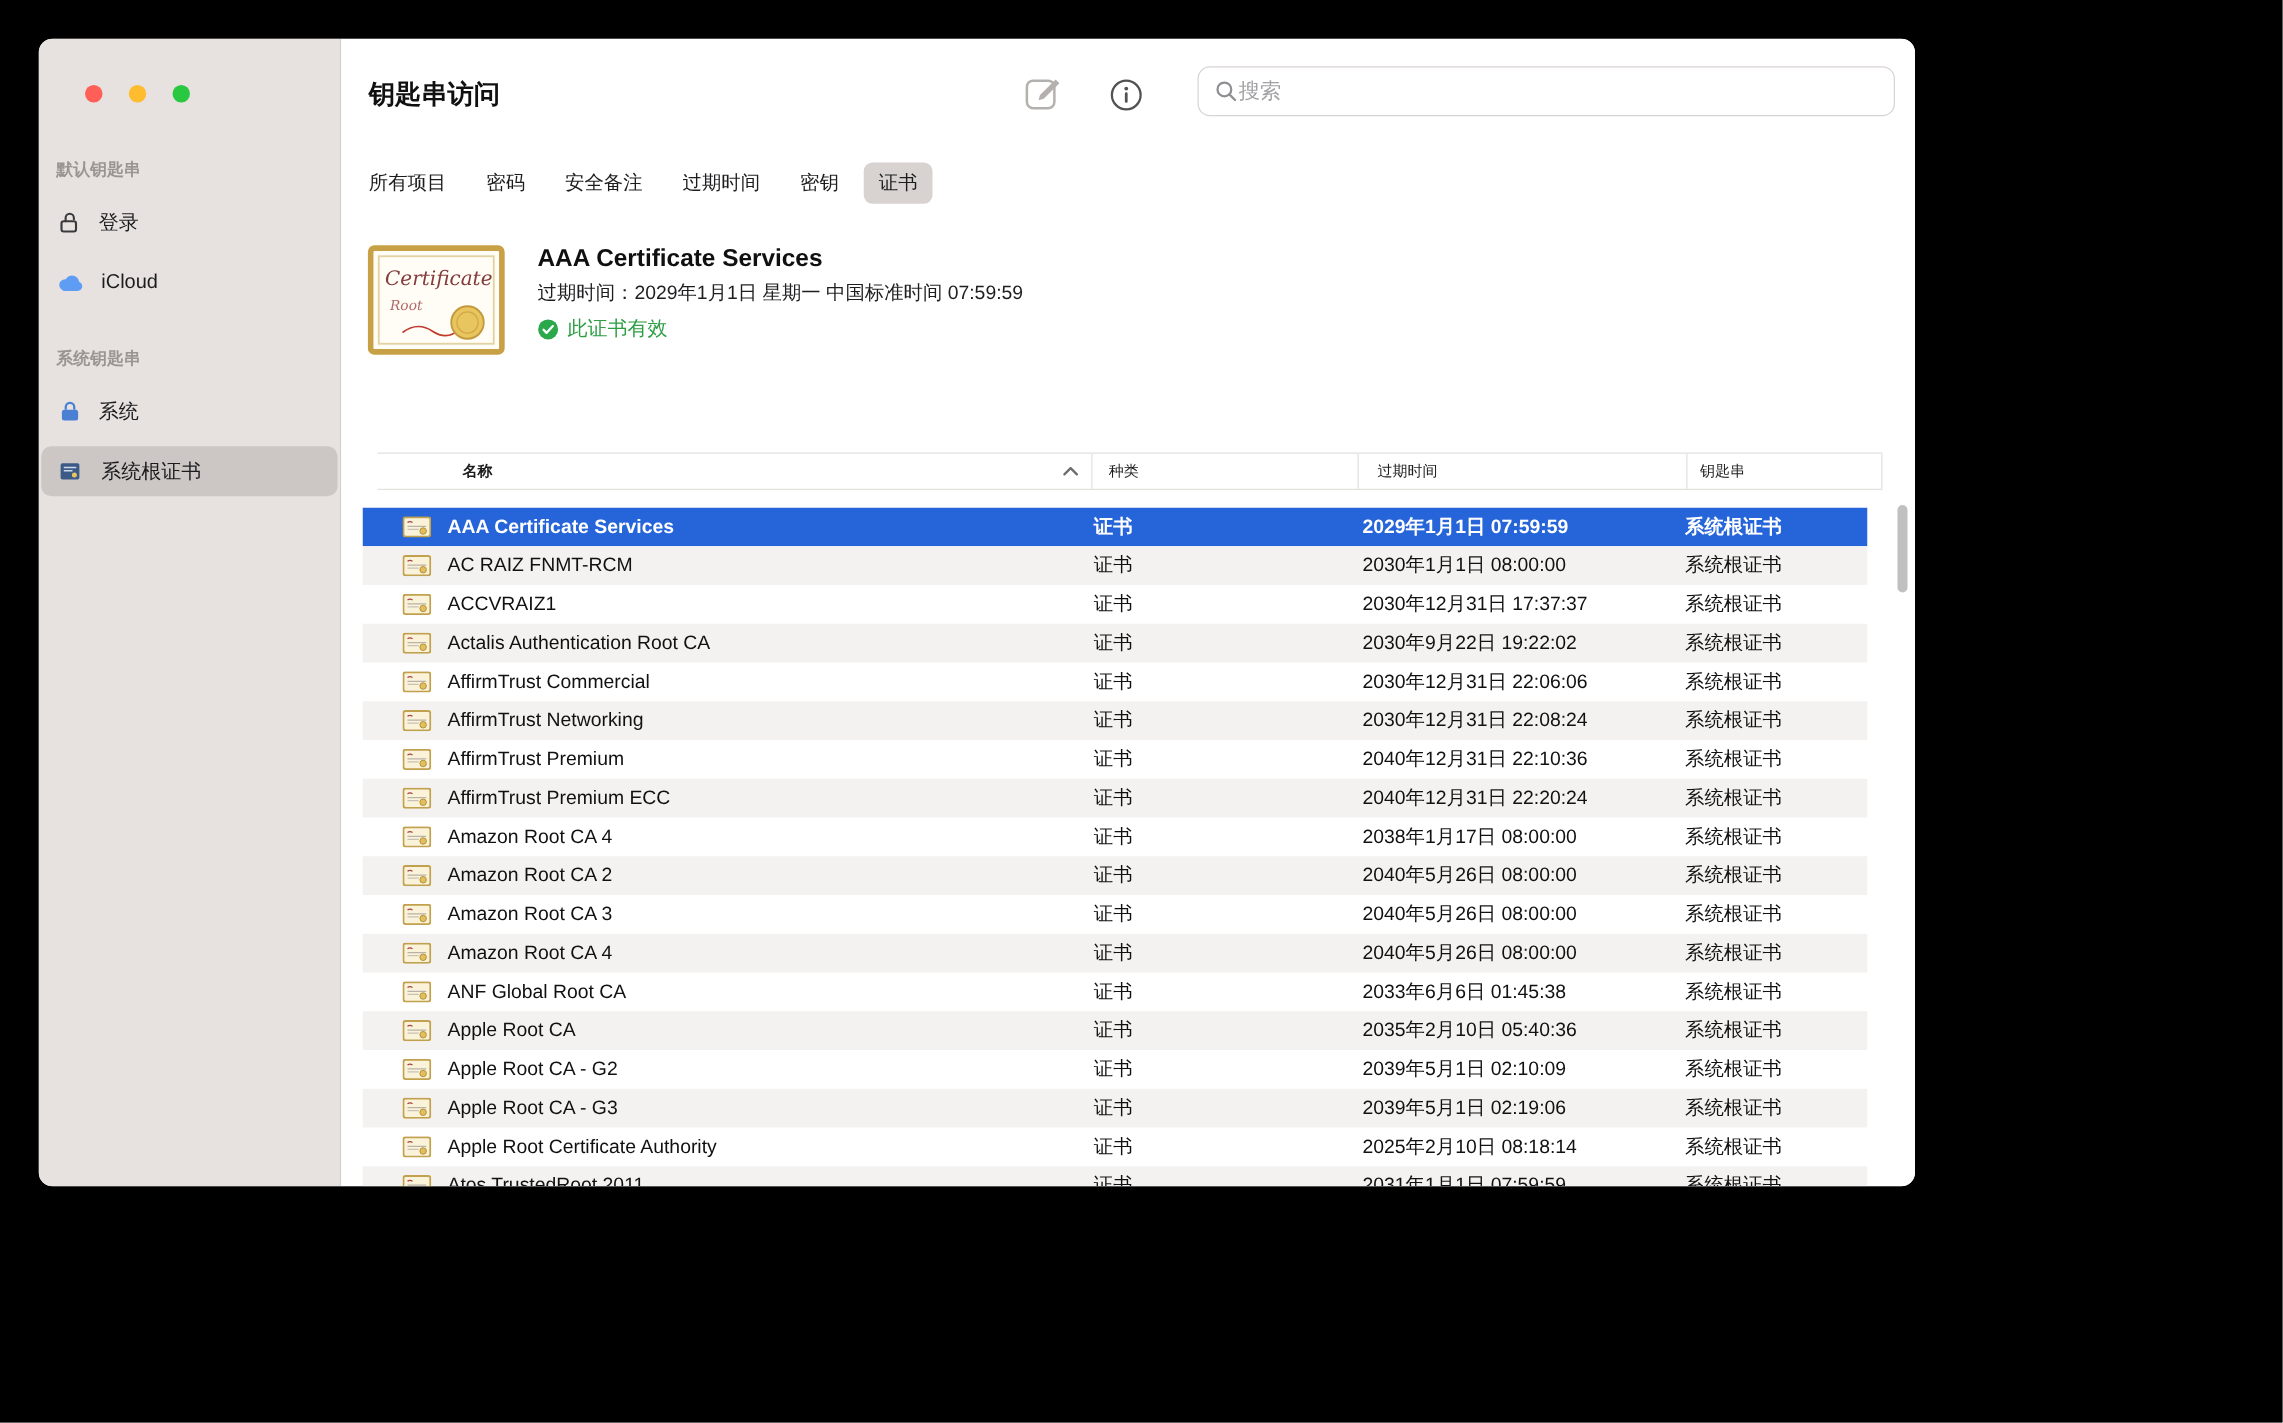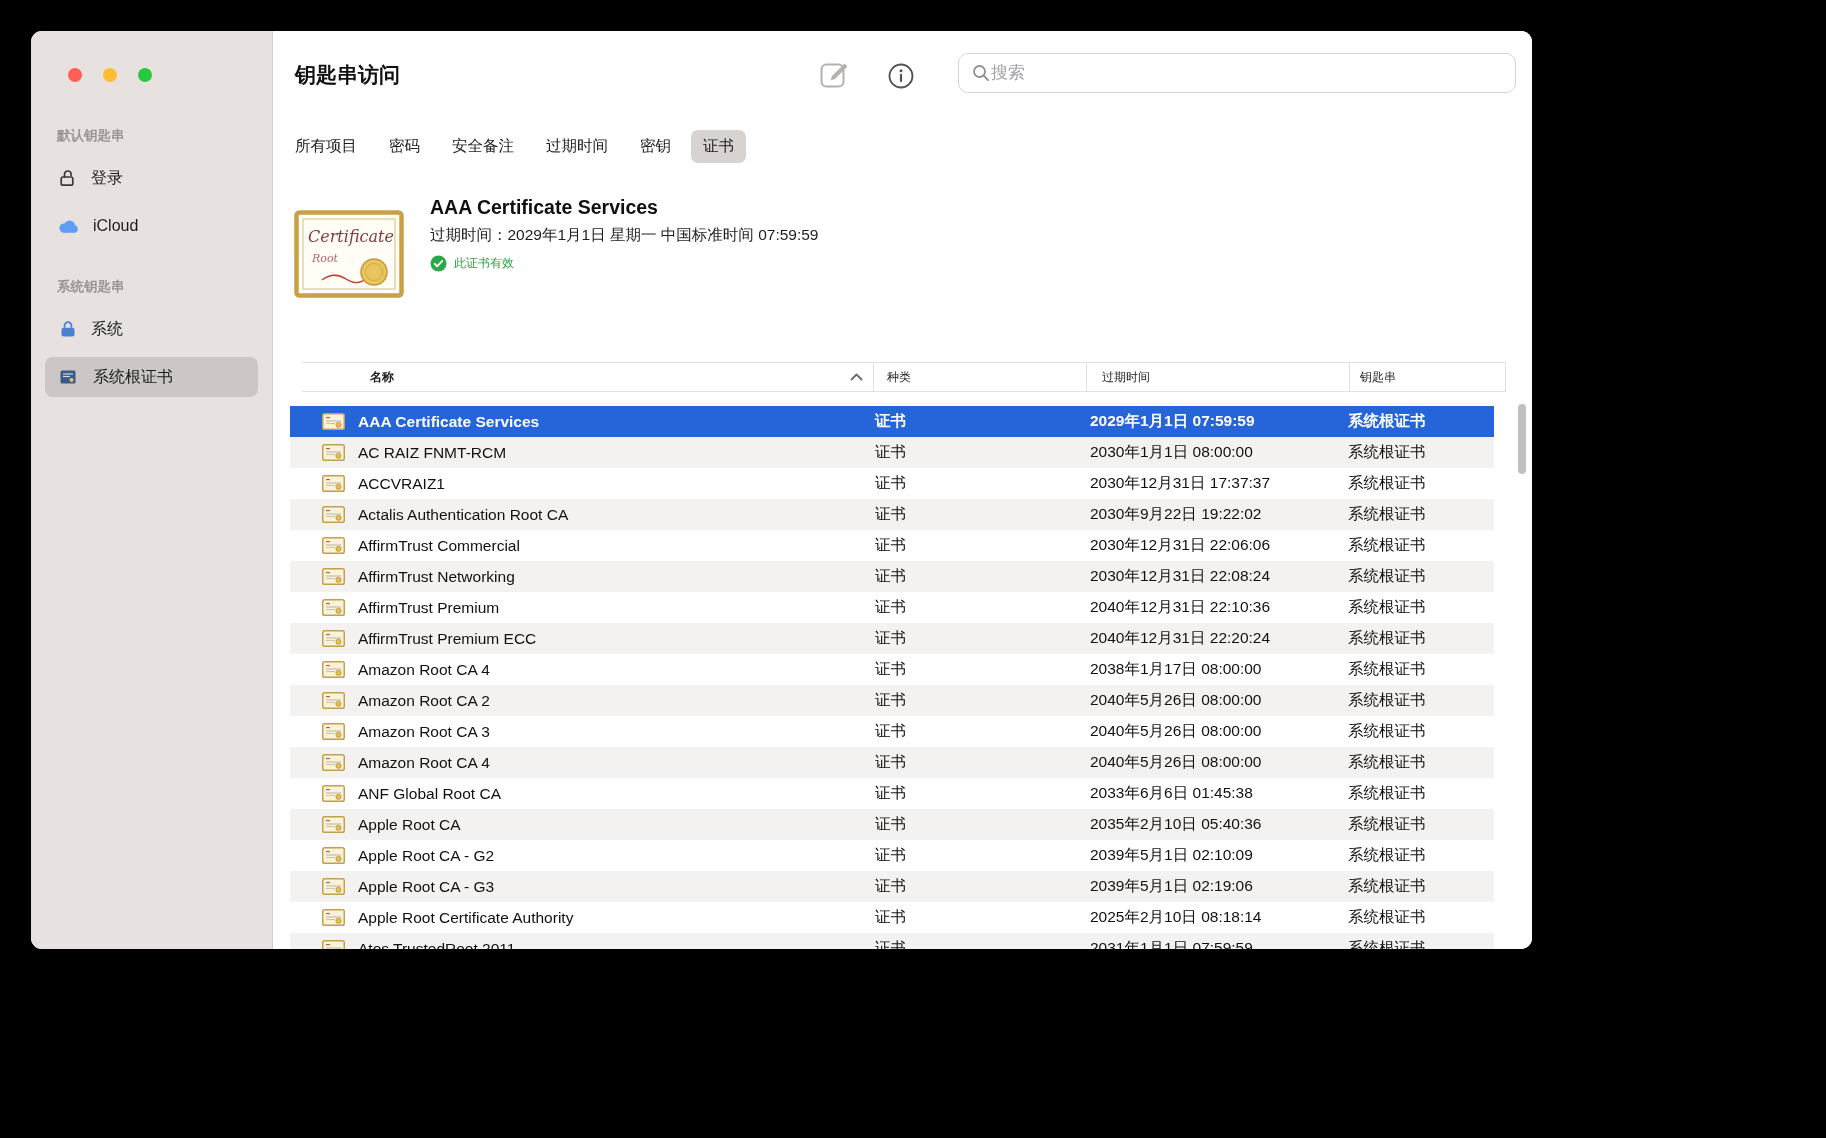--- a/index.html
+++ b/index.html
@@ -21,21 +21,21 @@
   .sidebar {
     position:absolute; left:0; top:0; width:242px; height:100%;
     background:#e7e2e0; border-right:1px solid #d4cfcd;
   }
   .traffic-lights { position:absolute; top:37px; left:37px; display:flex; gap:21px; }
   .tl { width:14px; height:14px; border-radius:50%; display:block; cursor:default; }
   .tl.red { background:#ff5f57; }
   .tl.yellow { background:#febc2e; }
   .tl.green { background:#28c840; }
 
-  .side-content { padding:96px 14px 0; }
+  .side-content { padding:96px 2px 0; }
   .side-header { font-size:13.5px; font-weight:700; color:#9a9592; padding-left:12px; line-height:18px; }
   .side-header.second { margin-top:32px; }
   .side-item {
     display:flex; align-items:center; gap:14px; height:40px; padding-left:12px;
     border-radius:8px; font-size:16px; color:#1c1c1e; cursor:default; white-space:nowrap;
   }
   .side-item.mt13 { margin-top:13px;gap:12px; }
   .side-item.mt8 { margin-top:8px; }
   .side-item.selected { background:#ccc6c4; }
   .side-icon { width:22px; display:flex; justify-content:center; align-items:center; }
@@ -62,25 +62,25 @@
 
   .tabs { position:absolute; left:10px; top:99px; display:flex; gap:8px; }
   .tab {
     border:none; background:transparent; font-size:15.5px; color:#1d1d1f;
     padding:6px 12px; border-radius:7px; font-family:inherit; white-space:nowrap; cursor:default;
   }
   .tab.selected { background:#d8d3d1; }
 
   
   .detail { position:absolute; left:21px; top:163px; display:flex; }
-  .cert-art { width:110px; height:112px; margin-top:16px; }
+  .cert-art { width:110px; height:112px; margin-top:2px; }
   .detail-text { margin-left:26px; }
   .detail-title { font-size:19.5px; font-weight:700; color:#101010; line-height:27px; }
   .detail-sub, .detail-expiry { font-size:15.5px; color:#1e1e20; line-height:28px; }
-  .detail-status { display:flex; align-items:center; gap:7px; height:28px; font-size:12px; color:#2e9e44; }
+  .detail-status { display:flex; align-items:center; gap:7px; height:28px; font-size:16px; color:#2e9e44; }
 
   
   .table-header {
     position:absolute; left:29px; top:331px; width:1204px; height:30px;
     border-top:1px solid #e4e1df; border-bottom:1px solid #e4e1df;
     display:flex; font-size:12px; color:#1d1d1f; background:#fff;
   }
   .hcell { display:flex; align-items:center; border-right:1px solid #e4e1df; height:100%; white-space:nowrap; cursor:default; }
   .hcell.name { width:572px; padding-left:68px; font-weight:700; }
   .hcell.kind { width:213px; padding-left:13px; }

